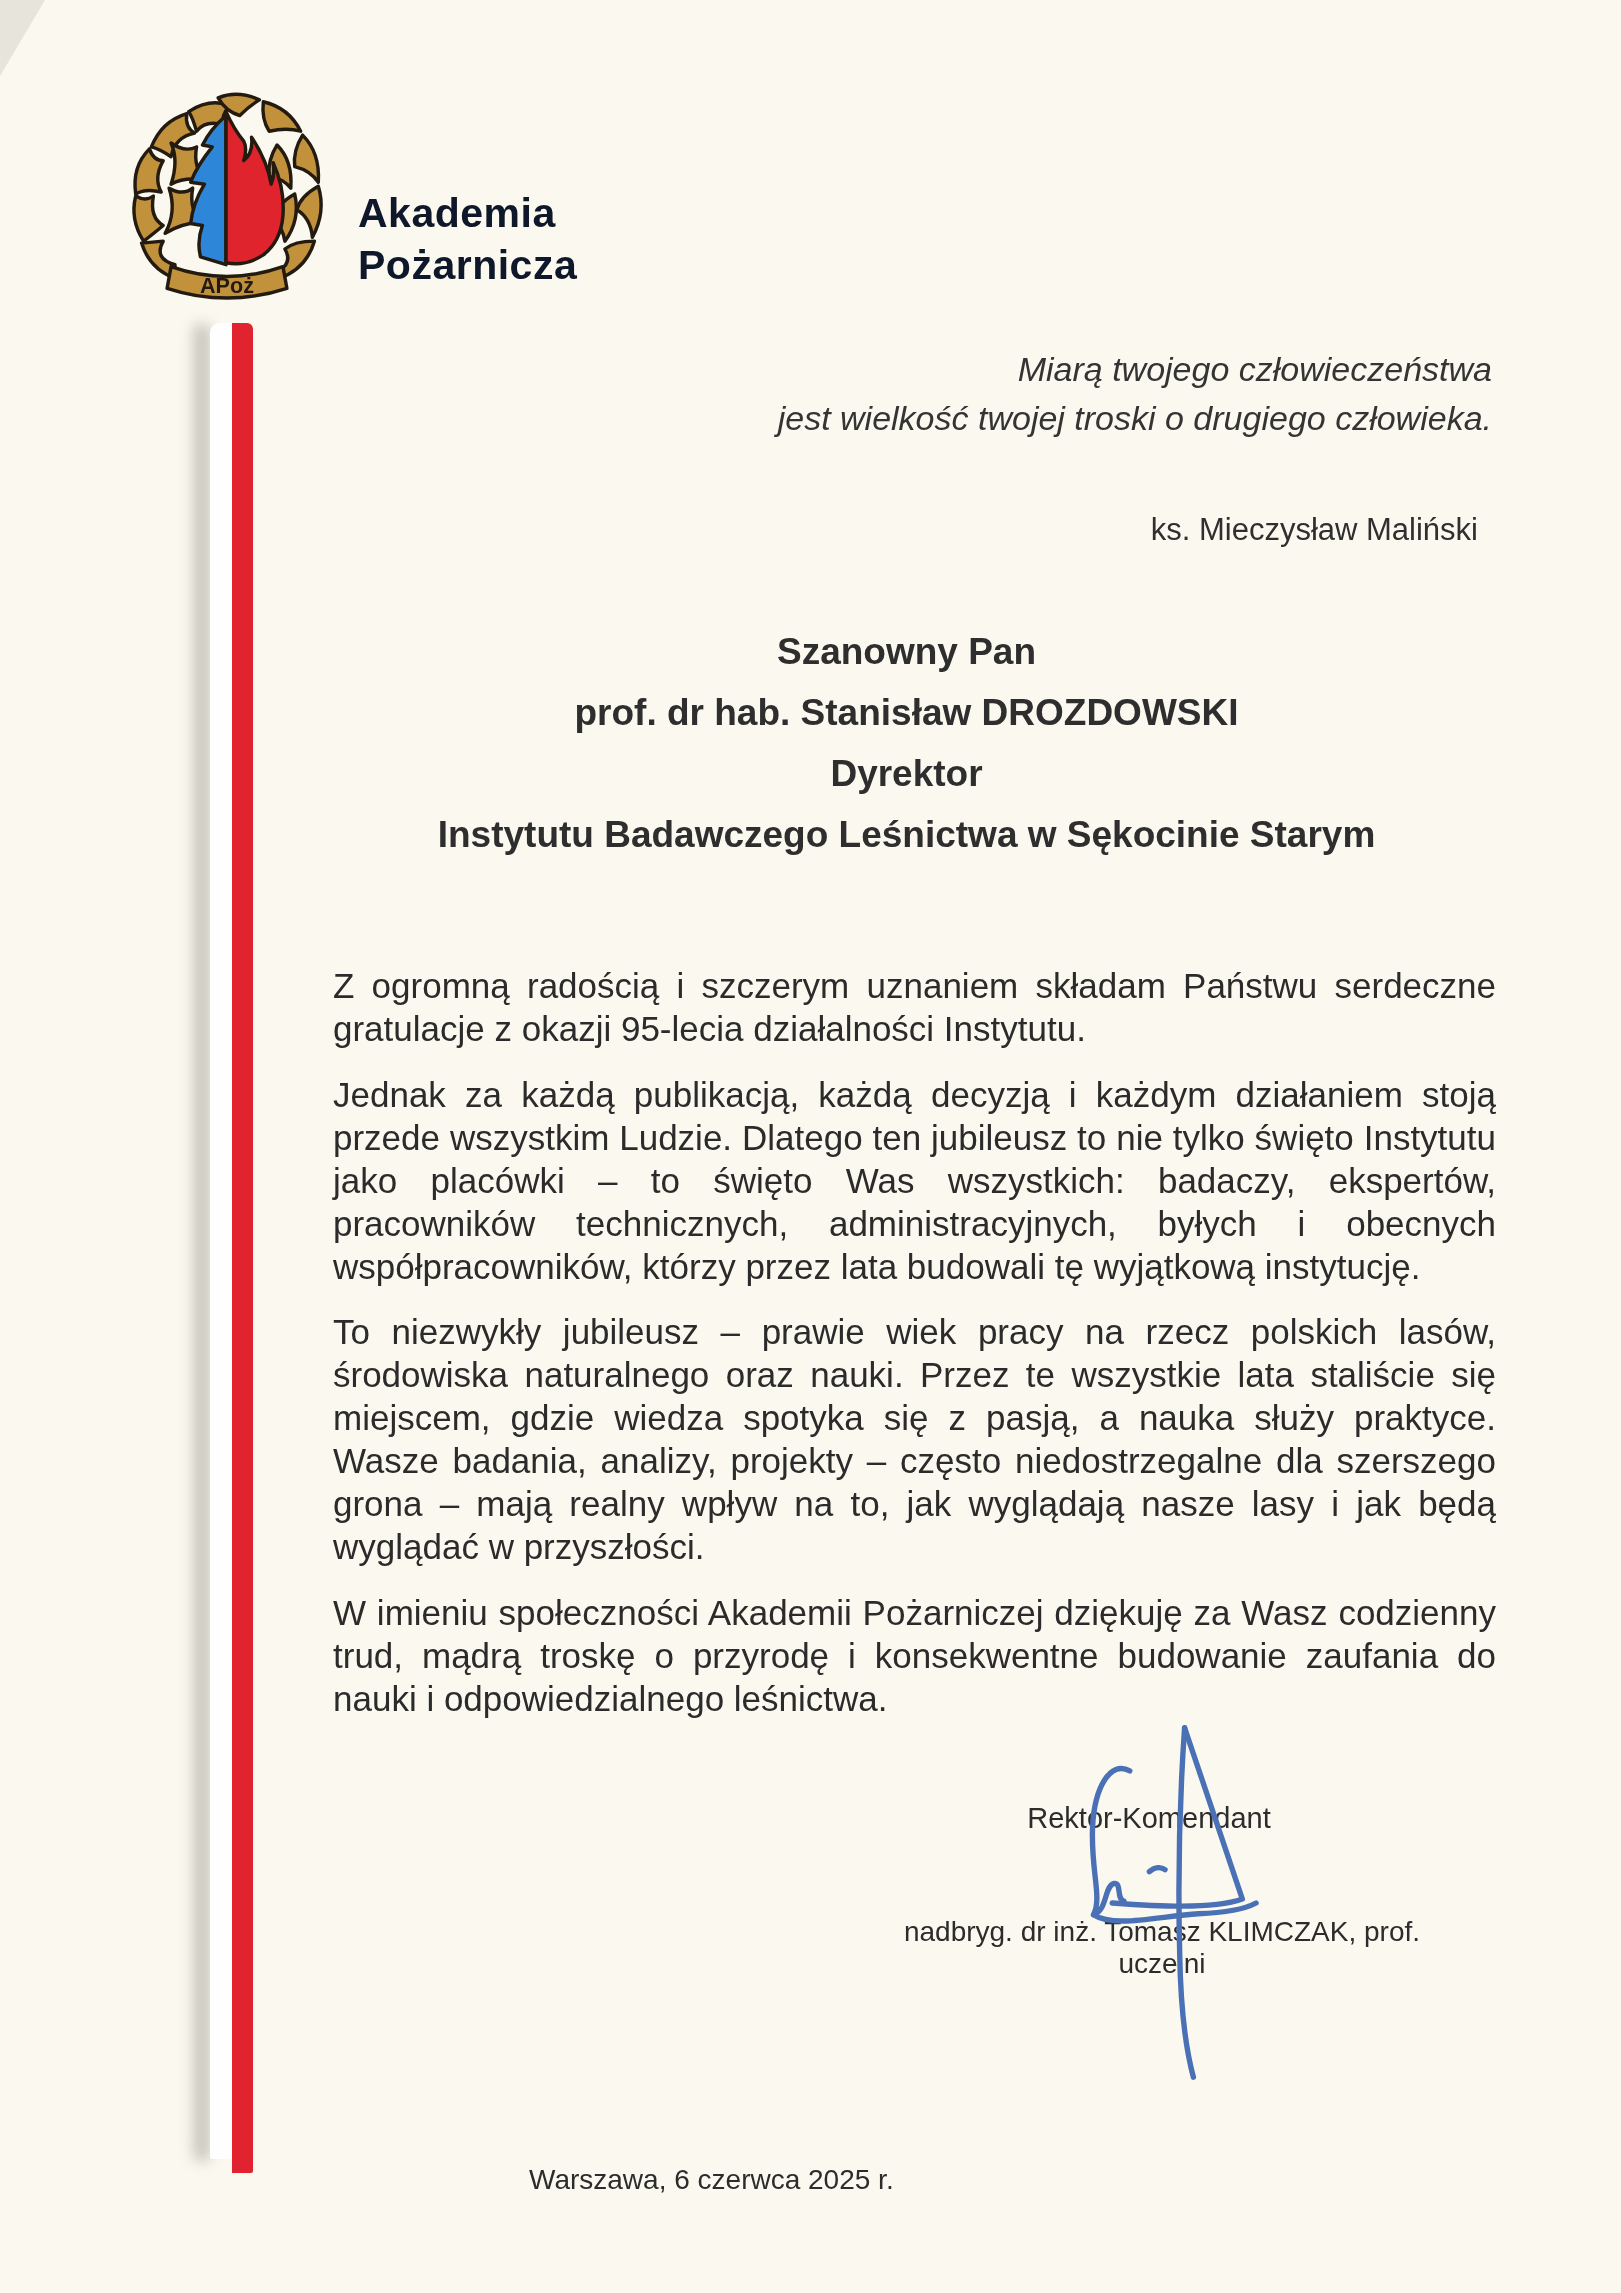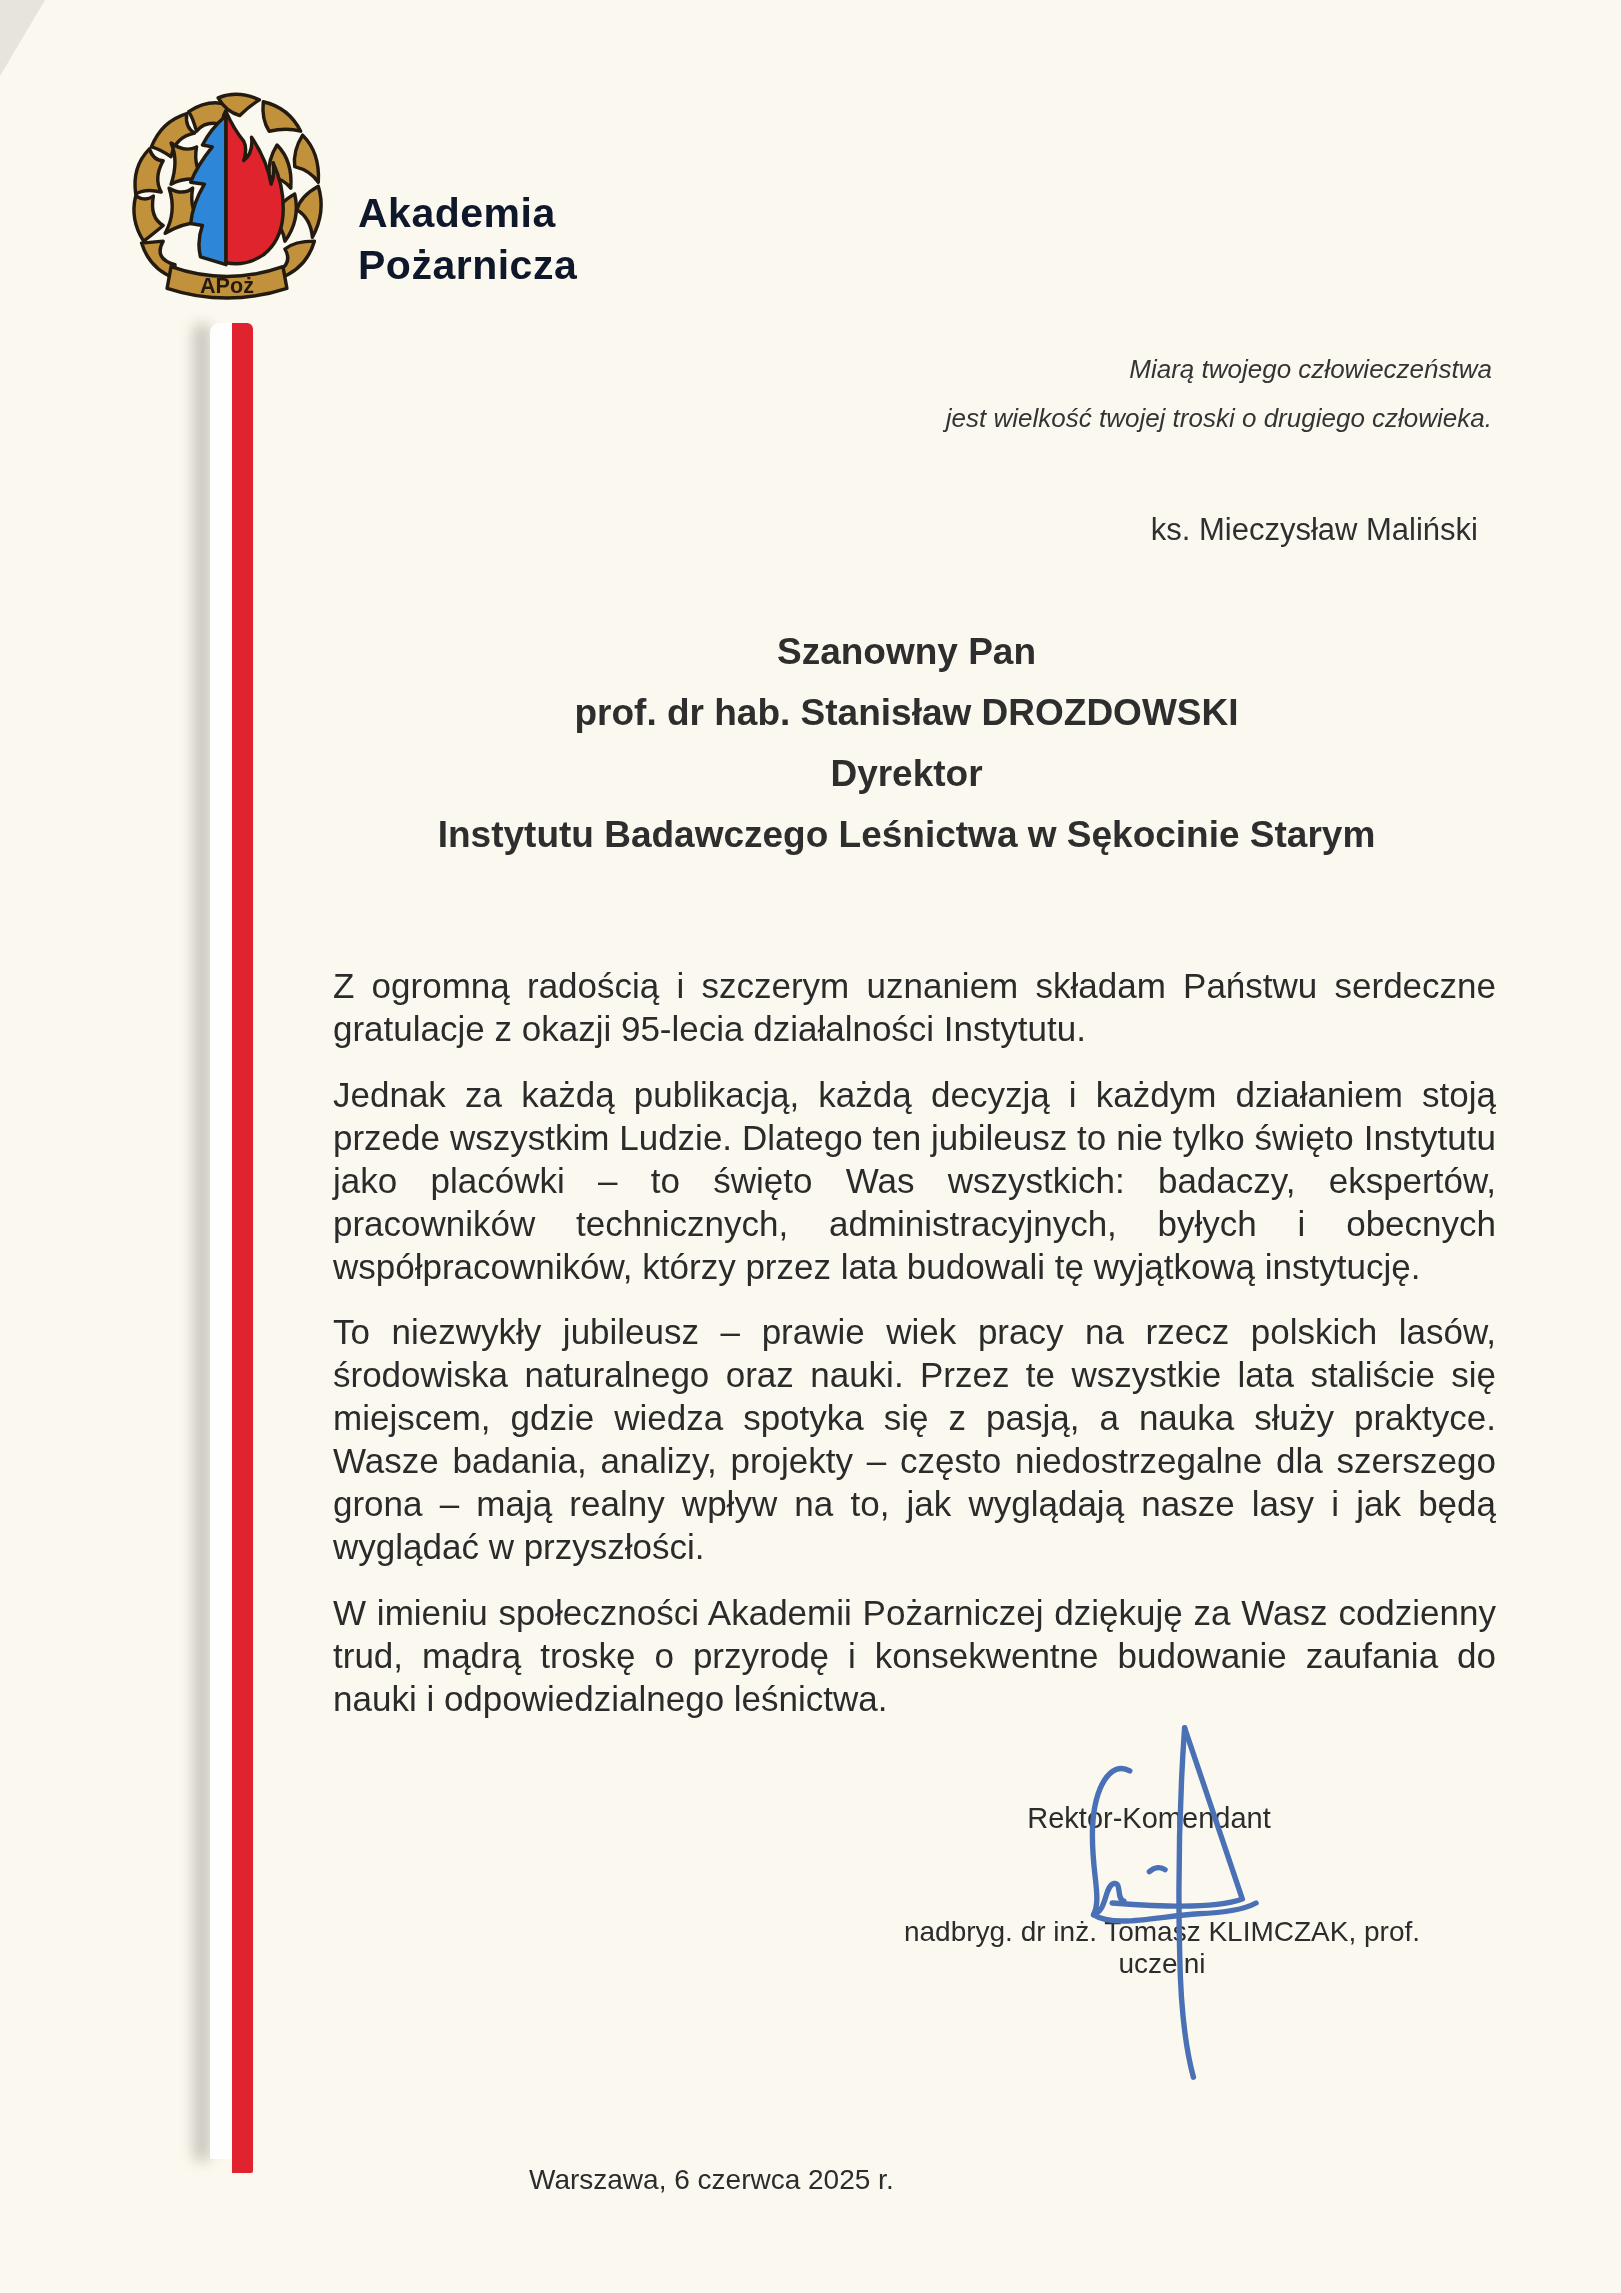--- a/index.html
+++ b/index.html
@@ -37,21 +37,21 @@
     position:absolute;left:8.8px;top:0;width:22.5px;height:1836px;
     background:#fefefe;border-radius:9.8px 0 0 2px;
   }
   .stripe .red{
     position:absolute;left:31px;top:0;width:20.6px;height:1850px;
     background:#e0232e;border-radius:0 5.9px 2px 0;
   }
   
   .quote{
     position:absolute;right:129px;top:345px;width:882px;
-    text-align:right;font-style:italic;font-size:26px;line-height:49px;
+    text-align:right;font-style:italic;font-size:34px;line-height:49px;
     color:#343434;
   }
   .quote-attrib{
     position:absolute;right:143px;top:512px;width:588px;
     text-align:right;font-size:31px;color:#2f2f2f;
   }
   
   .addressee{
     position:absolute;left:333px;top:621px;width:1147px;
     text-align:center;font-weight:bold;font-size:37px;line-height:61px;

